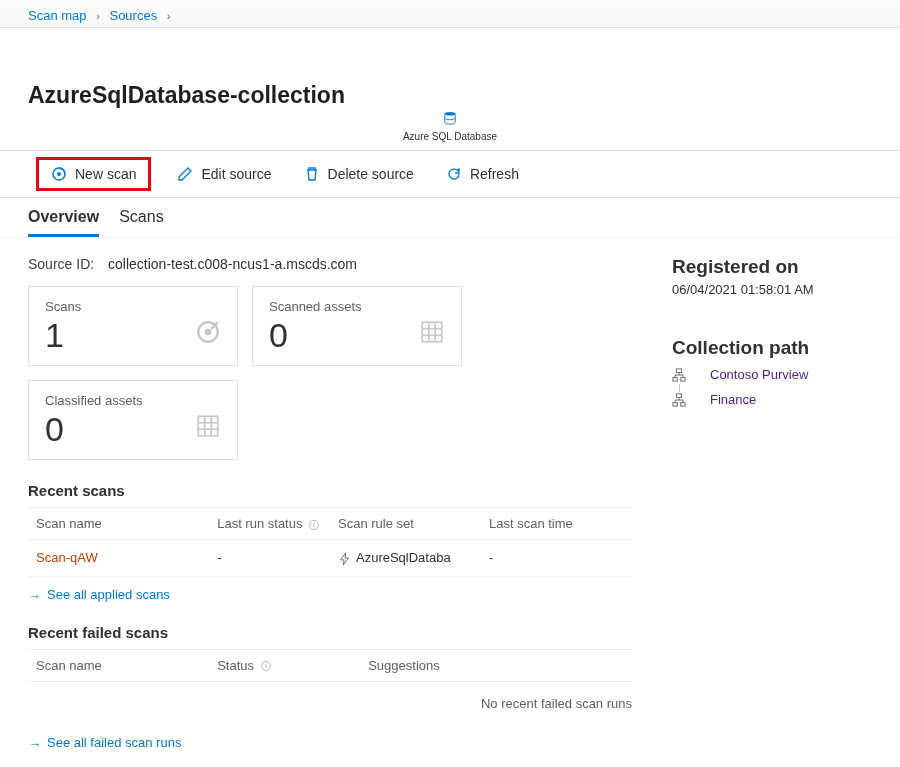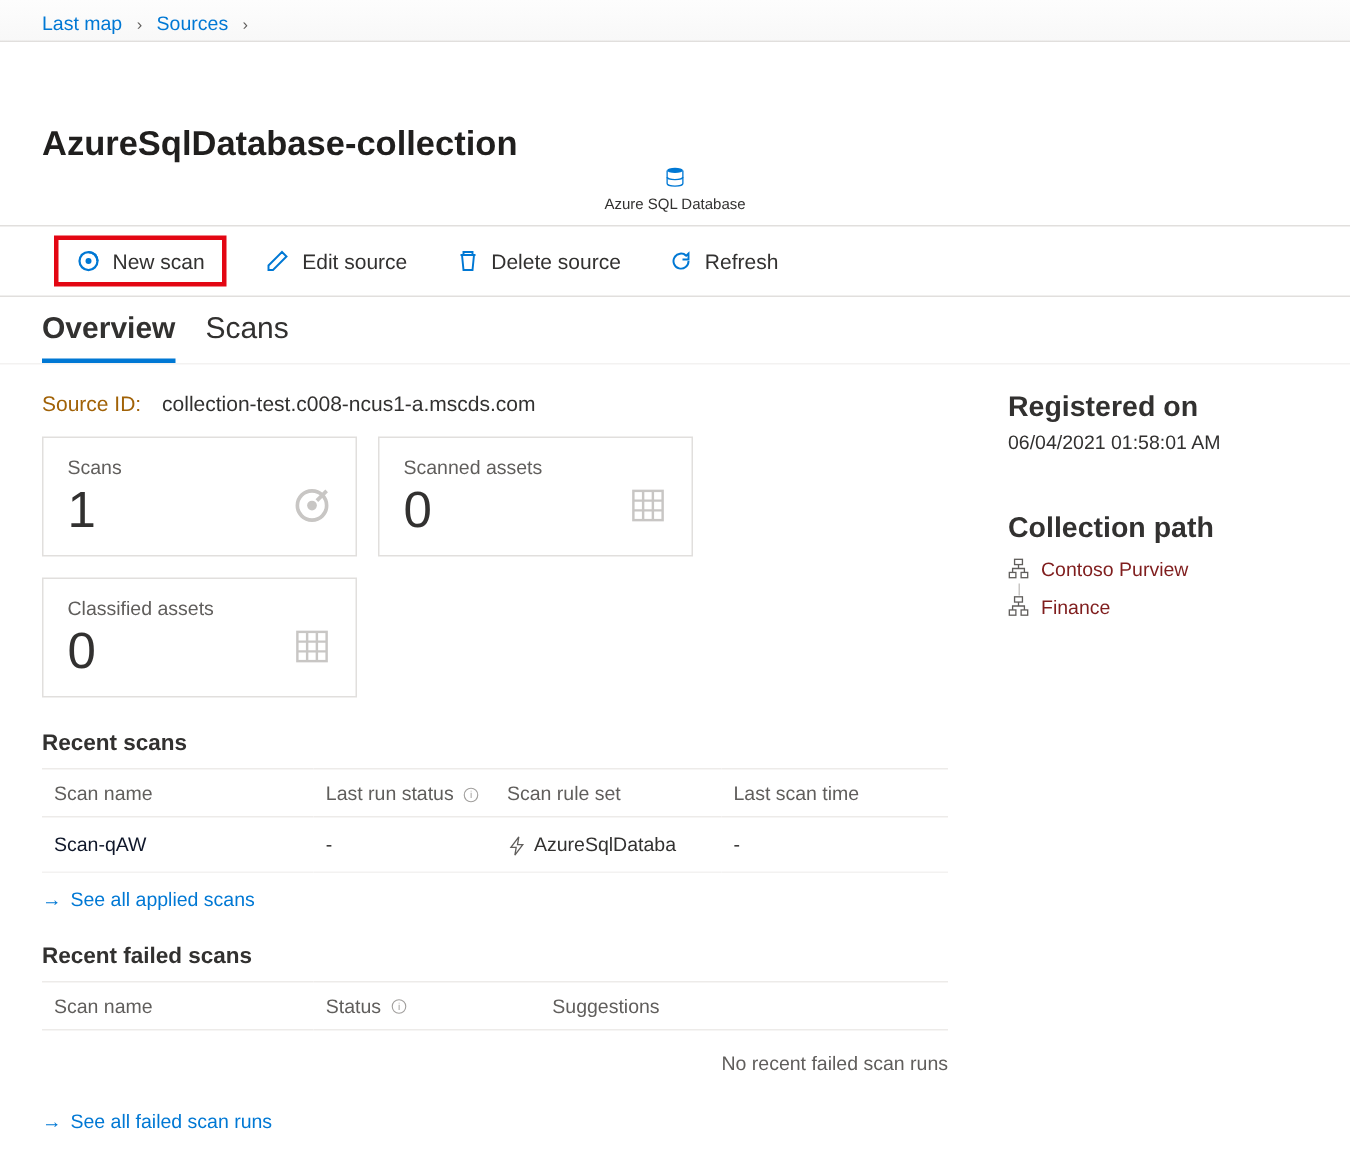--- a/index.html
+++ b/index.html
@@ -13,60 +13,60 @@
     .title { font-size: 23px; font-weight: 600; color: #201f1e; margin-top: 44px; }
     .subtype { margin-top: 2px; font-size: 10px; color: #323130; display: flex; align-items: center; gap: 6px; flex-direction: column; }
     .db-icon { width: 14px; height: 14px; display: inline-block; }
 
     .toolbar { display: flex; gap: 20px; padding: 6px 28px 6px 36px; border-bottom: 1px solid #e1dfdd; align-items: center; }
     .toolbar-btn { display: flex; align-items: center; gap: 8px; padding: 4px 6px; cursor: pointer; color: #323130; font-size: 14px; }
     .toolbar-btn svg { width: 16px; height: 16px; }
     .highlight-box { border: 3px solid #e30613; padding: 2px 6px; }
 
     .tabs { padding: 4px 28px 0; display: flex; gap: 20px; border-bottom: 1px solid #f3f2f1; }
-    .tab { padding: 6px 0 8px; font-size: 20px; cursor: pointer; color: #323130; border-bottom: 3px solid transparent; }
+    .tab { padding: 6px 0 8px; font-size: 16px; cursor: pointer; color: #323130; border-bottom: 3px solid transparent; }
     .tab.active { border-bottom-color: #0078d4; font-weight: 600; }
 
     .content { display: flex; padding: 18px 28px; gap: 40px; }
     .main { flex: 1; }
     .side { width: 200px; }
 
     .source-id { font-size: 14px; margin-bottom: 14px; }
-    .source-id .label { color: #a16207; margin-right: 10px; }
+    .source-id .label { color: #404040; margin-right: 10px; }
 
     .cards { display: flex; flex-wrap: wrap; gap: 14px; margin-bottom: 22px; }
     .card { border: 1px solid #e1dfdd; padding: 12px 16px; width: 210px; height: 80px; background: #fff; position: relative; }
     .card-label { font-size: 13px; color: #605e5c; }
     .card-value { font-size: 34px; font-weight: 300; color: #323130; margin-top: 2px; }
     .card-icon { position: absolute; right: 16px; top: 32px; color: #c8c6c4; }
 
     .section-title { font-size: 15px; font-weight: 600; margin: 22px 0 8px; }
     table { width: 100%; border-collapse: collapse; font-size: 13px; }
     th { text-align: left; color: #605e5c; font-weight: 400; padding: 8px 8px; border-bottom: 1px solid #edebe9; border-top: 1px solid #edebe9; }
     td { padding: 10px 8px; border-bottom: 1px solid #f3f2f1; }
-    td.link { color: #0f172a; }
+    td.link { color: #c2410c; }
     .info-icon { width: 12px; height: 12px; vertical-align: middle; margin-left: 2px; }
 
     .see-all { color: #0078d4; font-size: 13px; cursor: pointer; display: inline-flex; gap: 6px; margin-top: 10px; align-items: center; }
 
     .side-label { font-size: 19px; font-weight: 600; }
     .side-value { font-size: 13px; margin-top: 4px; }
     .col-path { margin-top: 8px; }
-    .col-path-item { display: flex; gap: 8px; align-items: flex-start; margin-bottom: 2px; font-size: 13px; color: #7f1d1d; }
+    .col-path-item { display: flex; gap: 24px; align-items: flex-end; margin-bottom: 2px; font-size: 13px; color: #4c1d95; }
     .col-path-conn { margin-left: 7px; border-left: 1px solid #c8c6c4; height: 8px; }
     .hier-icon { width: 14px; height: 14px; color: #605e5c; }
 
     .empty-msg { text-align: right; color: #605e5c; padding: 14px 0; font-size: 13px; }
     .lightning-icon { width: 14px; height: 14px; vertical-align: middle; margin-right: 4px; }
   </style>
 </head>
 <body>
 
 <div class="breadcrumb">
-  <span class="link">Last map</span>
+  <span class="link">Scan map</span>
   <span class="chev">›</span>
   <span class="link">Sources</span>
   <span class="chev">›</span>
 </div>
 
 <div class="header">
   <div class="title">AzureSqlDatabase-collection</div>
   <div class="subtype">
     <span class="db-icon">
       <svg viewBox="0 0 16 16">

